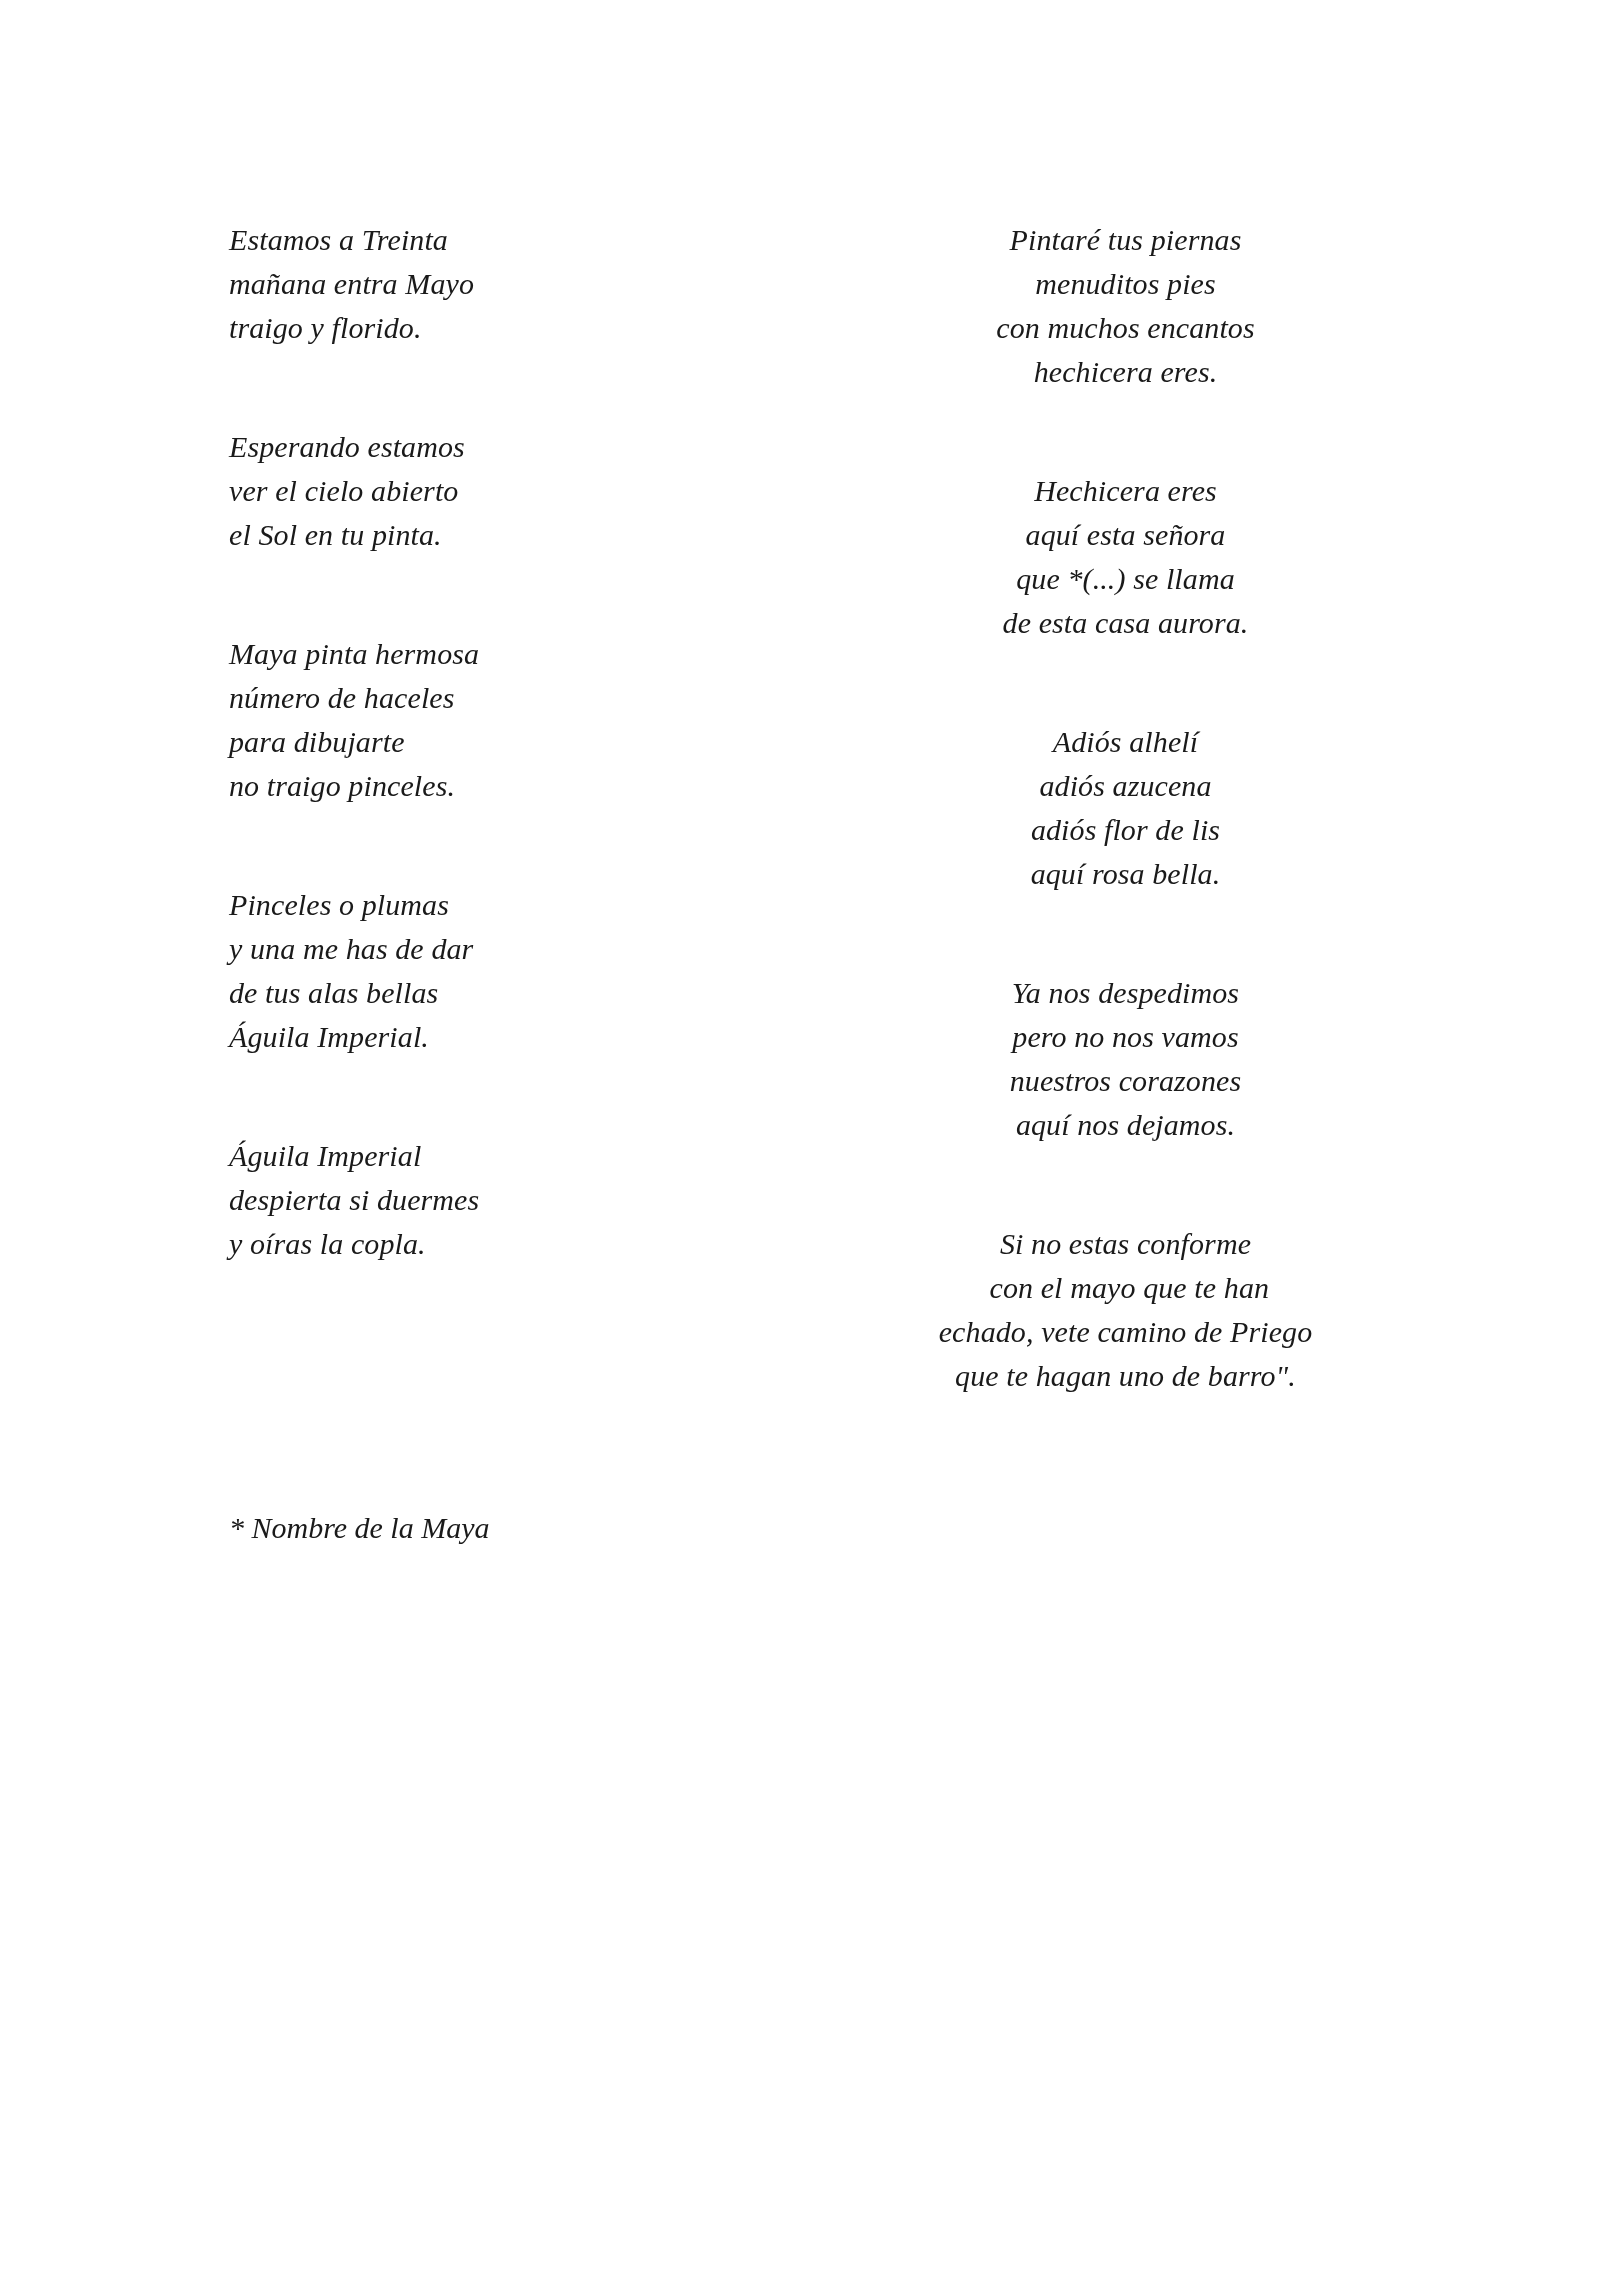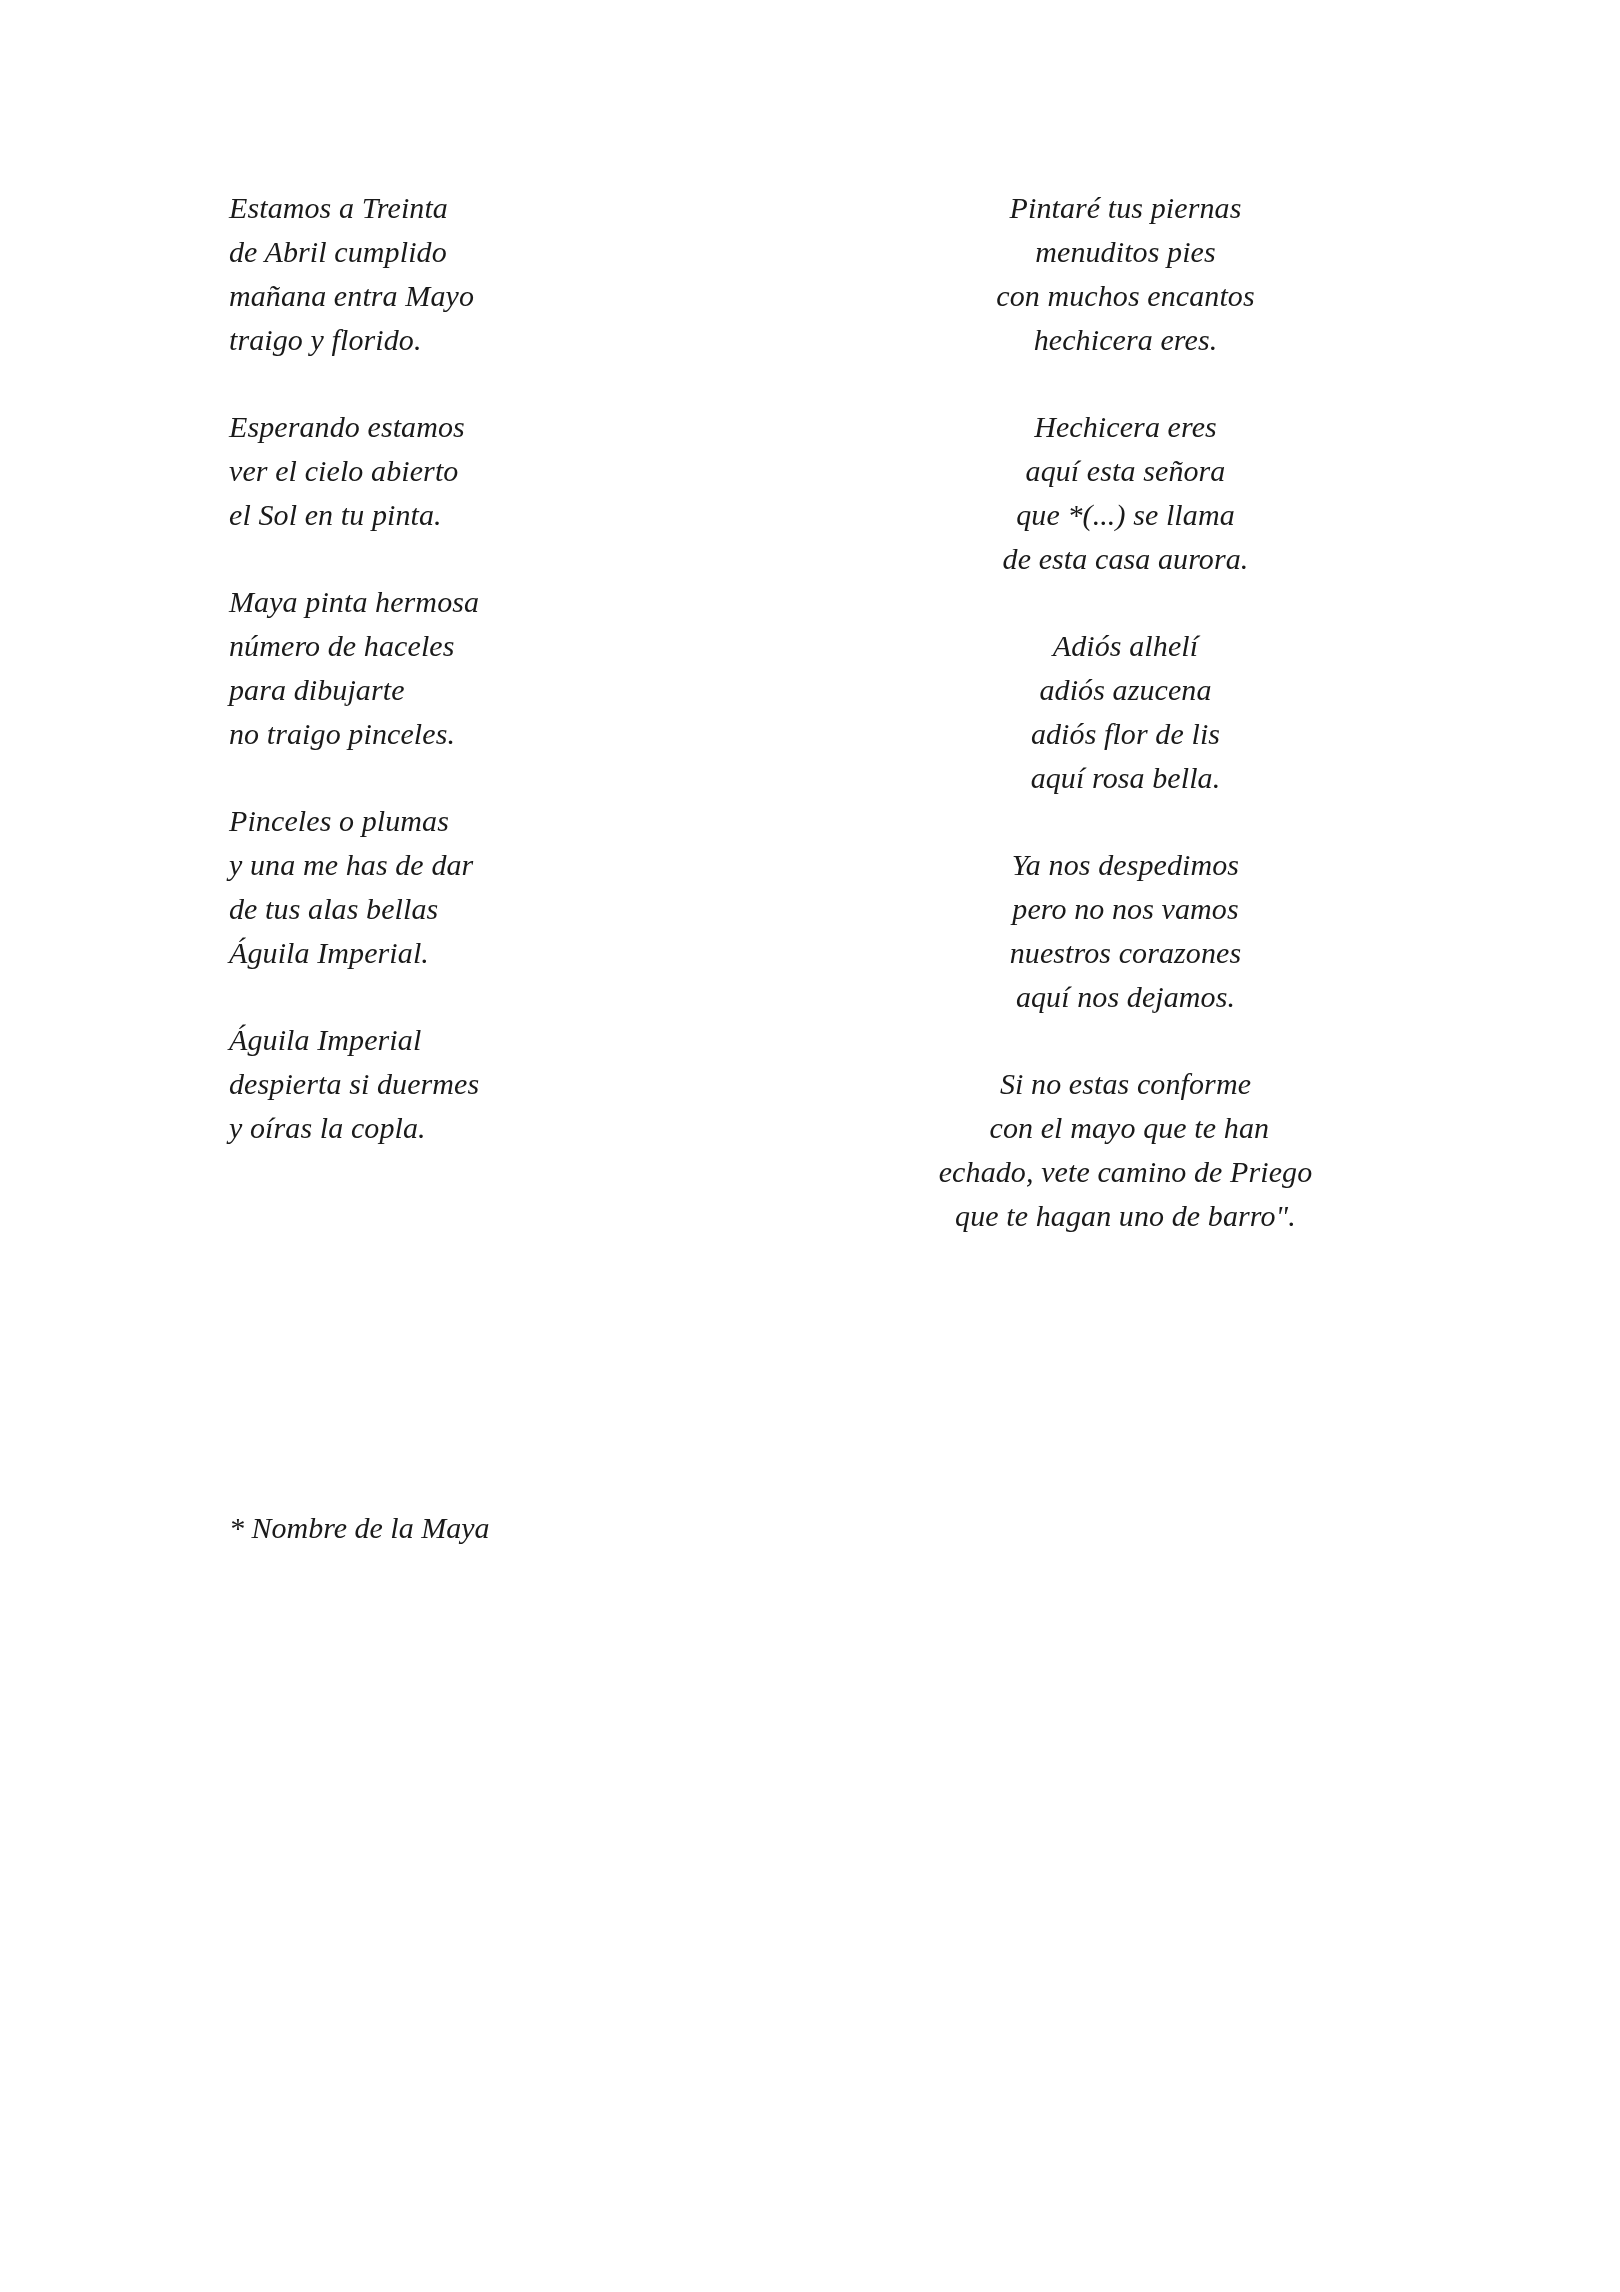--- a/index.html
+++ b/index.html
@@ -29,20 +29,21 @@
   }
   .column {
     display: flex;
     flex-direction: column;
   }
   .column.left { width: 617px; }
   .column.right { width: 559px; text-align: center; }
 
   .stanza {
     margin-bottom: 43px;
+    margin-top: 32px;
   }
   .stanza:last-child { margin-bottom: 0; }
 
   .line {
     font-style: italic;
     font-size: 30px;
     line-height: 44px;
     white-space: pre;
     letter-spacing: 0.1px;
   }
@@ -61,21 +62,20 @@
 <body>
 
 <div class="page">
 
   <div class="poem-area">
 
     <div class="column left">
 
       <div class="stanza">
         <div class="line">Estamos a Treinta</div>
-        <div class="line">de Abril cumplido</div>
         <div class="line">mañana entra Mayo</div>
         <div class="line">traigo y florido.</div>
       </div>
 
       <div class="stanza">
         <div class="line">Esperando estamos</div>
         <div class="line">ver el cielo abierto</div>
         <div class="line">el Sol en tu pinta.</div>
       </div>
 

